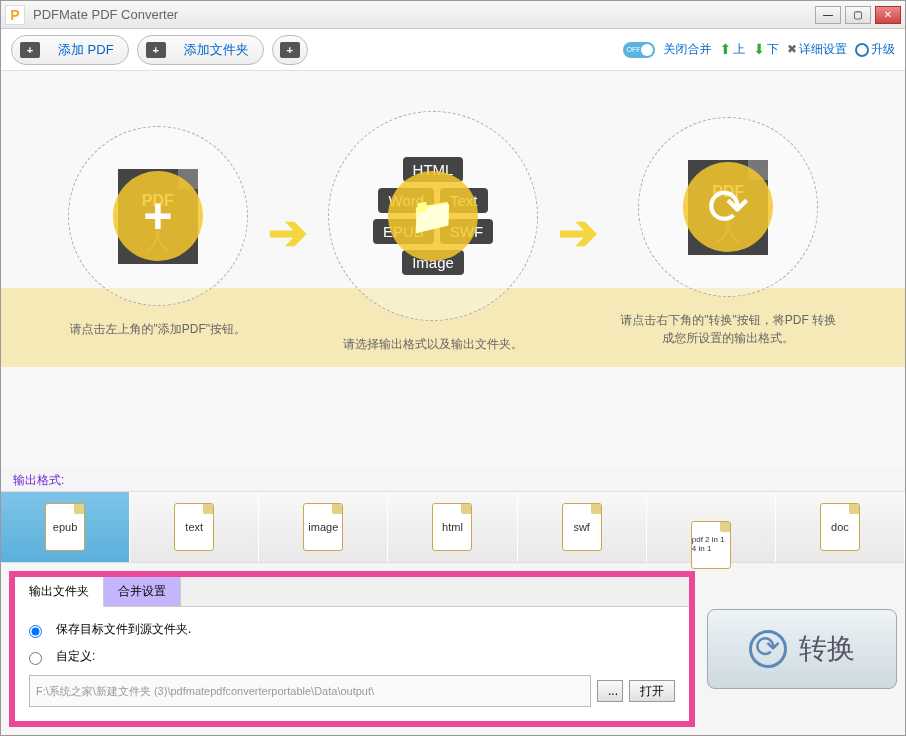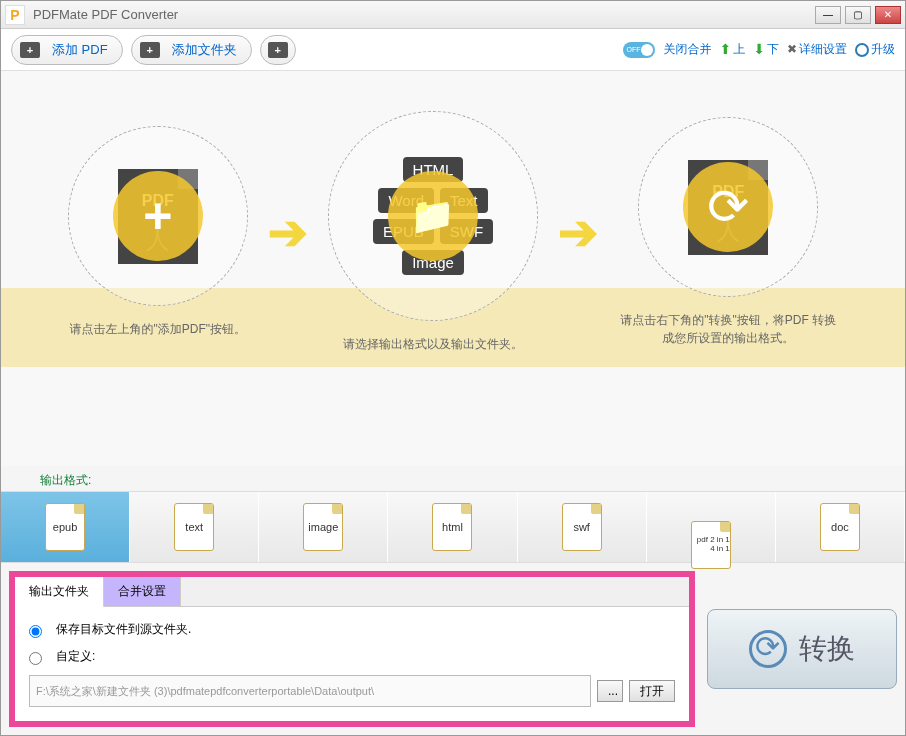--- a/index.html
+++ b/index.html
@@ -9,21 +9,21 @@
 
 .titlebar { height: 28px; background: linear-gradient(#f8f8f8, #e8e8e8); border-bottom: 1px solid #ccc; display: flex; align-items: center; padding: 0 4px; }
 .titlebar .logo { width: 20px; height: 20px; background: #fff; border: 1px solid #ddd; display: flex; align-items: center; justify-content: center; margin-right: 8px; }
 .titlebar .logo span { color: #f5a623; font-weight: bold; font-size: 14px; }
 .titlebar .title { color: #666; font-size: 13px; flex: 1; }
 .titlebar .winbtns { display: flex; gap: 4px; }
 .titlebar .winbtn { width: 26px; height: 18px; border: 1px solid #aaa; background: linear-gradient(#f8f8f8,#e0e0e0); display: flex; align-items: center; justify-content: center; font-size: 10px; cursor: pointer; }
 .titlebar .winbtn.close { background: linear-gradient(#e88,#c44); color: #fff; border-color: #a33; }
 
 .toolbar { height: 42px; background: #fff; border-bottom: 1px solid #e0e0e0; display: flex; align-items: center; padding: 0 10px; gap: 8px; }
-.tbtn { height: 30px; padding: 0 14px 0 8px; border: 1px solid #bbb; border-radius: 15px; background: linear-gradient(#fcfcfc,#eee); display: flex; align-items: center; gap: 12px; cursor: pointer; color: #0066cc; font-size: 13px; }
+.tbtn { height: 30px; padding: 0 14px 0 8px; border: 1px solid #bbb; border-radius: 15px; background: linear-gradient(#fcfcfc,#eee); display: flex; align-items: center; gap: 18px; cursor: pointer; color: #0066cc; font-size: 13px; }
 .tbtn-icon { width: 20px; height: 16px; background: #555; border-radius: 2px; position: relative; display:flex; align-items:center; justify-content:center; }
 .tbtn-icon::before { content:"+"; color:#fff; font-weight:bold; font-size:11px; }
 .tbtn-small { width: 36px; padding: 0; justify-content: center; }
 
 .toolbar-right { margin-left: auto; display: flex; align-items: center; gap: 8px; font-size: 12px; }
 .toggle { width: 32px; height: 16px; background: #5ab4e0; border-radius: 8px; position: relative; display:inline-flex; align-items:center; }
 .toggle::after { content:"OFF"; font-size:7px; color:#fff; position:absolute; left:3px; }
 .toggle::before { content:""; width:12px; height:12px; background:#fff; border-radius:50%; position:absolute; right:2px; }
 .link { color: #0066cc; cursor: pointer; display: flex; align-items: center; gap: 2px; font-family: Liberation Serif, serif; }
 .arrow-up { color: #3a3; font-size:14px; }
@@ -47,27 +47,27 @@
 .pdf-icon .sub { position:absolute; bottom:8px; font-size:24px; color:#888; }
 .overlay-circle { position:absolute; width:90px; height:90px; background: rgba(245,200,45,0.85); border-radius:50%; display:flex; align-items:center; justify-content:center; }
 .overlay-circle.plus::after { content:"+"; color:#fff; font-size:50px; font-weight:bold; }
 .overlay-circle.folder::after { content:"📁"; font-size:36px; filter: brightness(2); }
 .overlay-circle.refresh::after { content:"⟳"; color:#fff; font-size:50px; }
 
 .fmt-badges { position:absolute; display:flex; flex-direction:column; gap:6px; align-items:center; }
 .fmt-row { display:flex; gap:6px; }
 .badge { background:#444; color:#fff; padding:4px 10px; border-radius:4px; font-size:15px; font-weight:500; }
 
-.formats-label { padding: 6px 12px 2px; color:#15803d; font-size:12px; background:#f5f5f5;margin-left:27px; }
+.formats-label { padding: 6px 12px 2px; color:#6d28d9; font-size:12px; background:#f5f5f5; }
 .formats { display:flex; background:#fff; border-top:1px solid #ddd; border-bottom:1px solid #ddd; }
 .fmt { flex:1; height:70px; border-right:1px solid #fff; background: linear-gradient(#f8f8f8,#e8e8e8); display:flex; align-items:center; justify-content:center; cursor:pointer; }
 .fmt.active { background: linear-gradient(#7ec4e8,#5ab0dc); }
 .fmt-doc { width:40px; height:48px; background:#fff; border:1px solid #c9a94e; border-radius:3px; position:relative; display:flex; align-items:center; justify-content:center; font-size:11px; color:#333; }
 .fmt-doc::before { content:""; position:absolute; top:0; right:0; width:10px; height:10px; background:#e5d088; border-bottom-left-radius:2px; }
-.fmt-doc.pdf-multi { font-size:8px; line-height:1.1; text-align:right;margin-top:35px; }
+.fmt-doc.pdf-multi { font-size:8px; line-height:1.1; text-align:left;margin-top:35px; }
 
 .bottom { display:flex; padding:8px; gap:12px; background:#f5f5f5; }
 .output-panel { flex:1; background:#fff; border:6px solid #ec4899; }
 .tabs { display:flex; background:#f0f0f0; border-bottom:1px solid #ccc; }
 .tab { padding:6px 14px; background:#c4b5fd; border-right:1px solid #ccc; cursor:pointer; font-size:12px; }
 .tab.active { background:#fff; border-bottom:1px solid #fff; margin-bottom:-1px; }
 .panel-body { padding:14px; }
 .radio-row { display:flex; align-items:flex-end; gap:14px; margin-bottom:10px; font-size:12px; }
 .radio-row input[type=radio] { margin:0; }
 .path-row { display:flex; gap:6px; align-items:center; margin-top:4px; }

